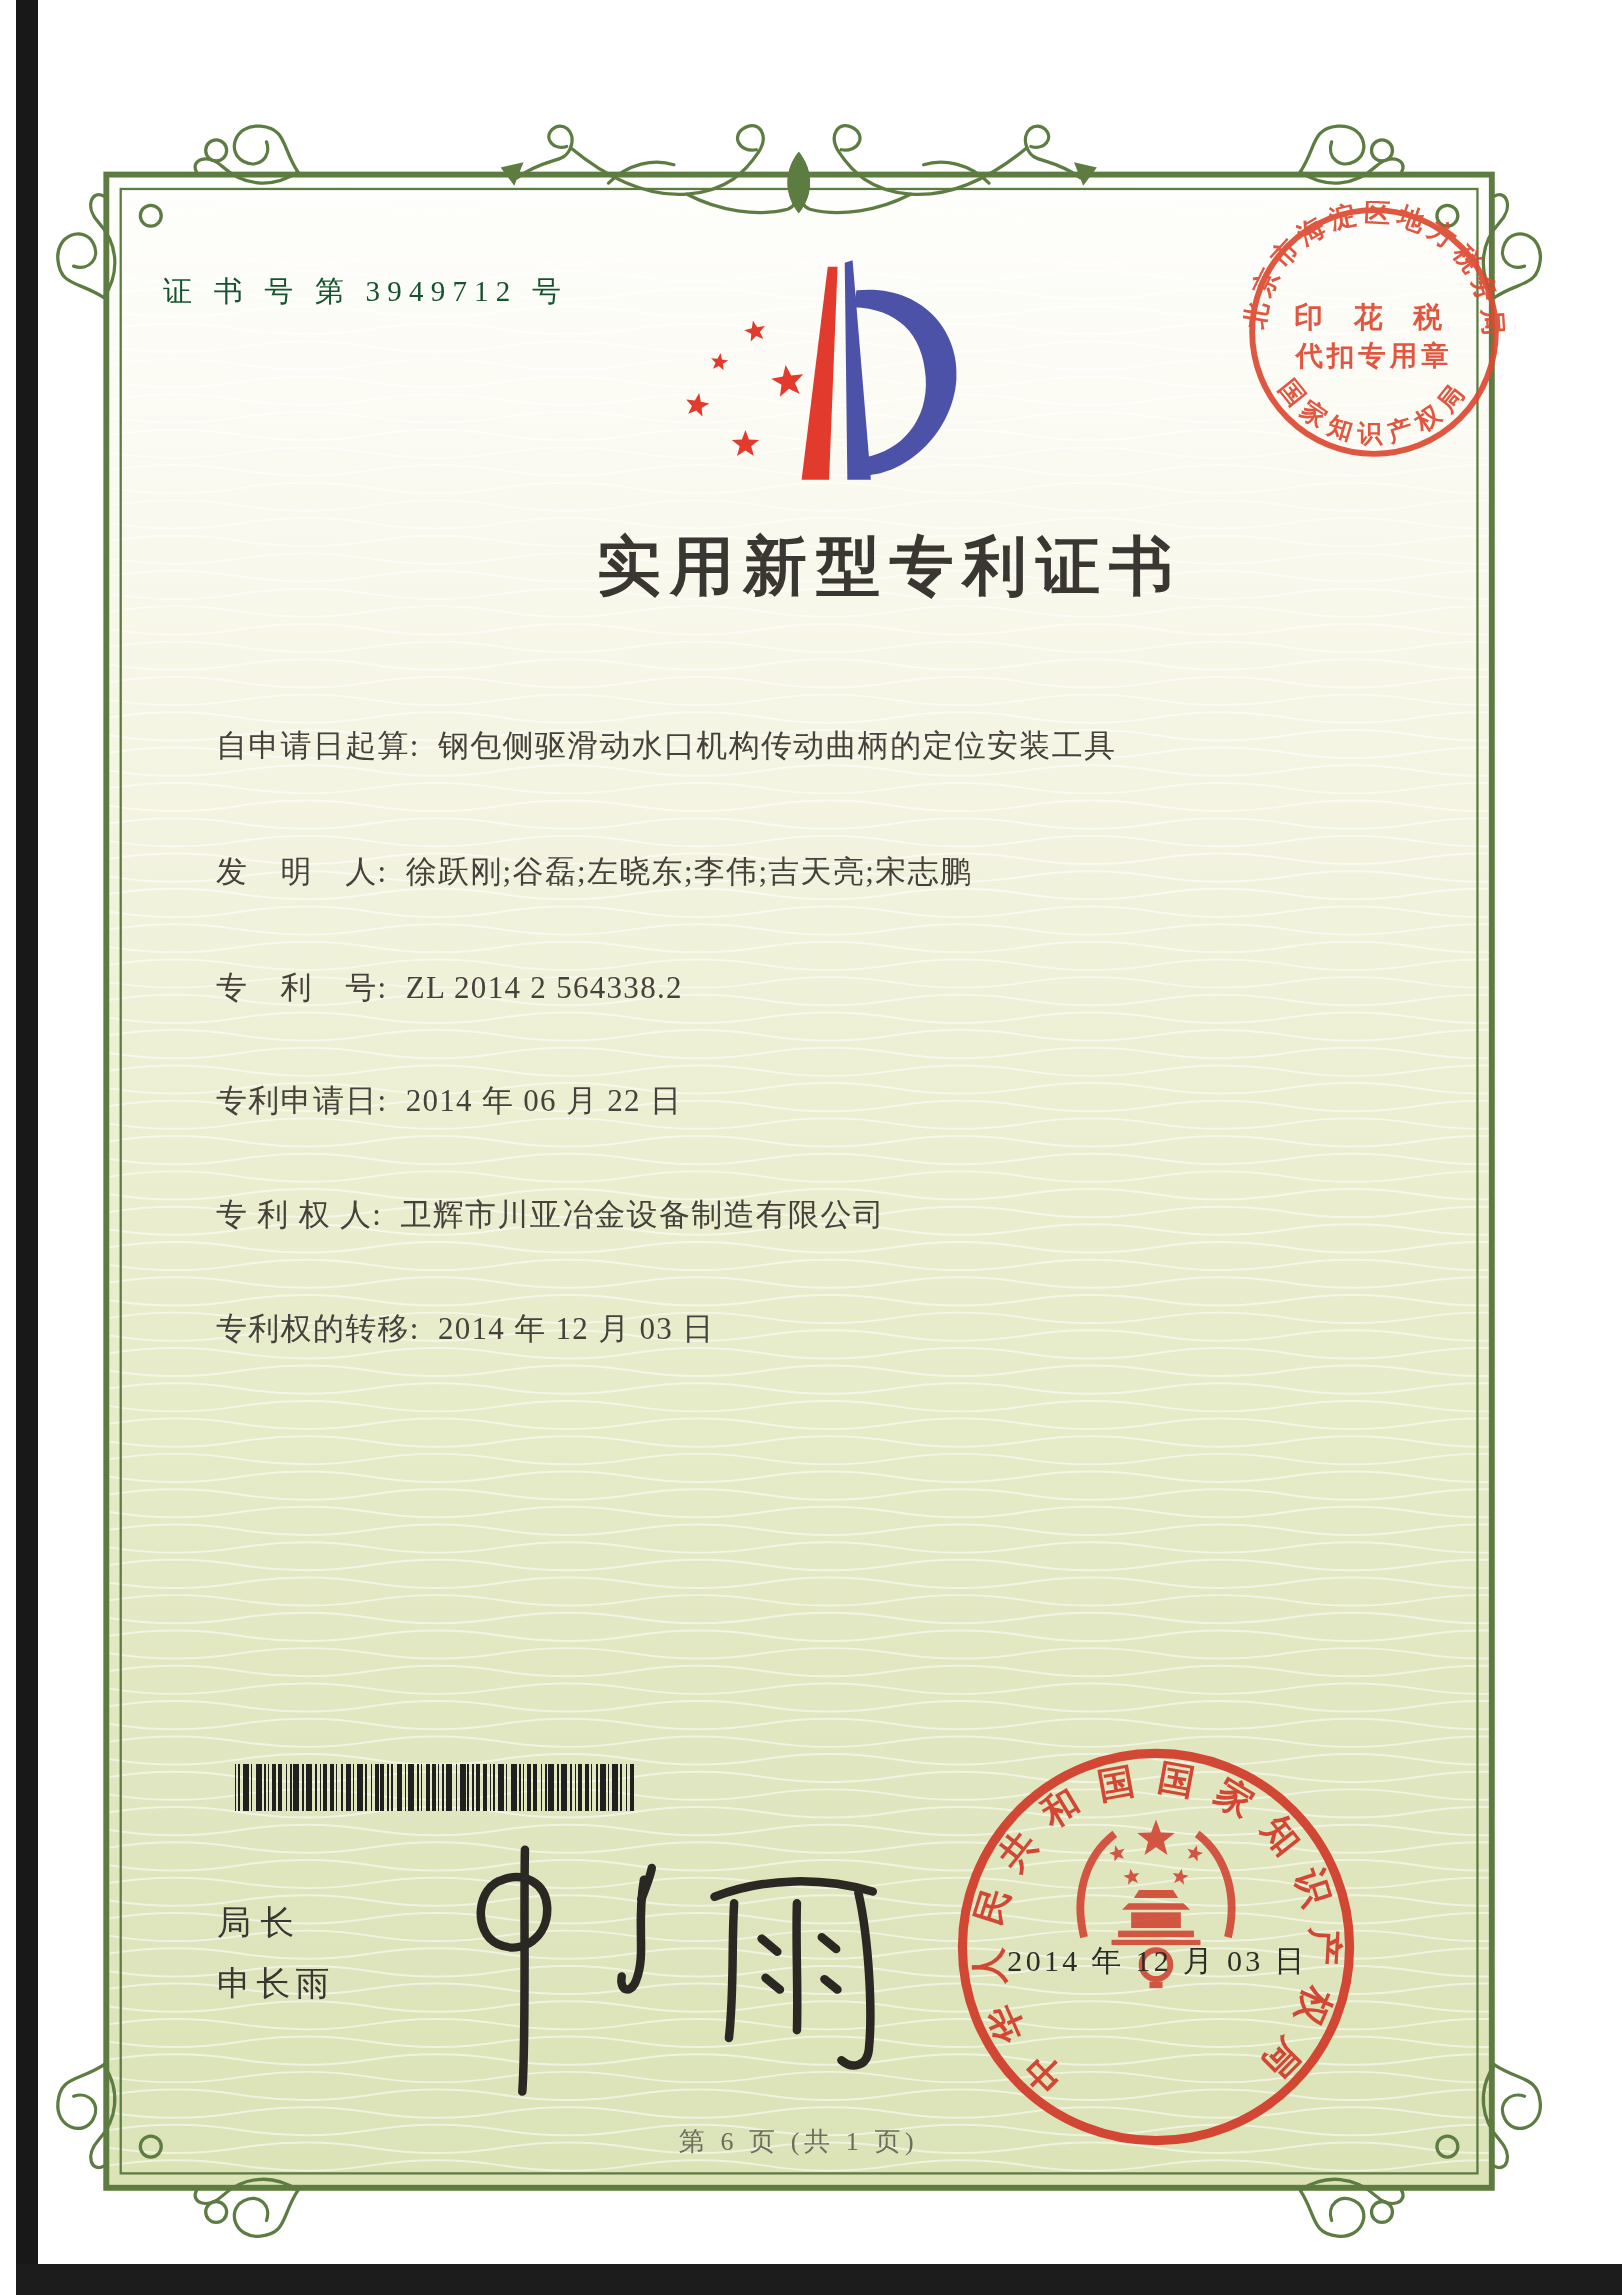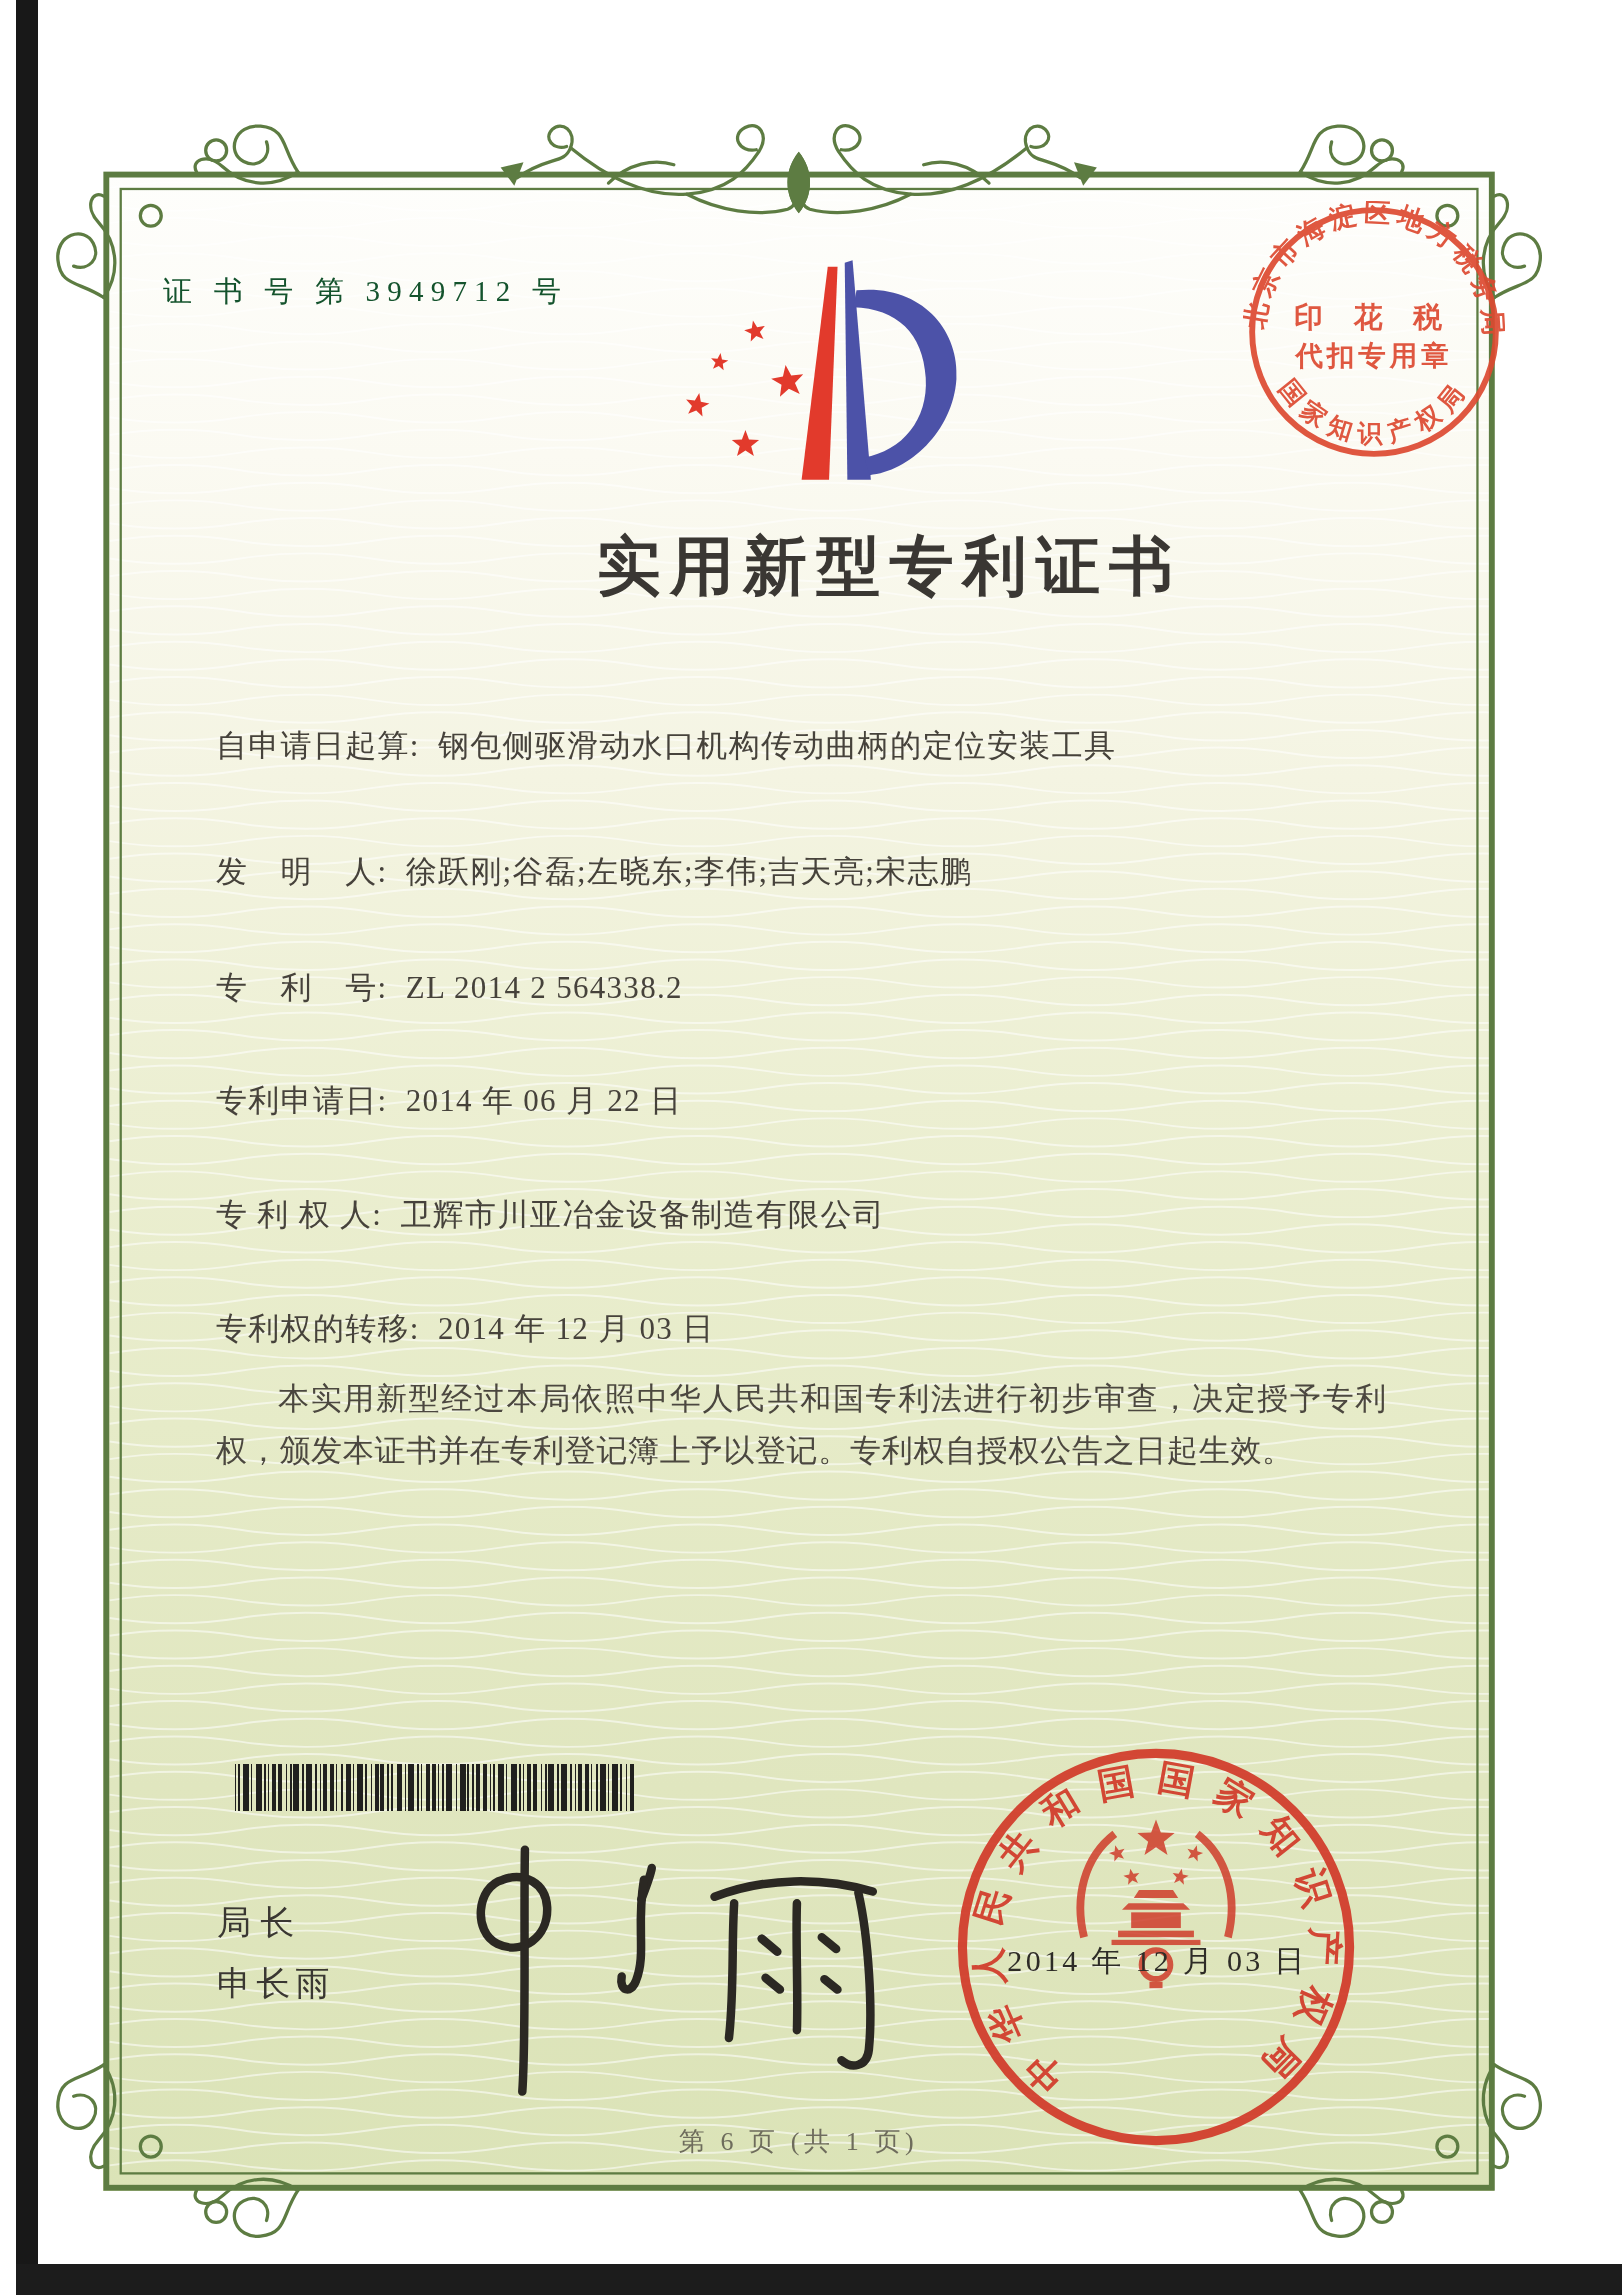--- a/index.html
+++ b/index.html
@@ -253,21 +253,20 @@
 <div class="abs row" style="top:1194px">
   <span class="lab">专 利 权 人:</span>
   <span>卫辉市川亚冶金设备制造有限公司</span>
 </div>
 <div class="abs row" style="top:1308px">
   <span class="lab">专利权的转移:</span>
   <span>2014 年 12 月 03 日</span>
 </div>
 
 <div class="abs" id="paras">
-  <p>本实用新型经过本局依照中华人民共和国专利法进行初步审查，决定授予专利权，颁发本证书并在专利登记簿上予以登记。专利权自授权公告之日起生效。</p>
 </div>
 
 <div class="abs" id="barcode">
     <div style="width: 1.3px; margin-right: 1.3px;"></div>
     <div style="width: 2px; margin-right: 3.3px;"></div>
     <div style="width: 5.9px; margin-right: 2px;"></div>
     <div style="width: 1.3px; margin-right: 3.9px;"></div>
     <div style="width: 5.9px; margin-right: 2.6px;"></div>
     <div style="width: 2px; margin-right: 1.3px;"></div>
     <div style="width: 1.3px; margin-right: 3.3px;"></div>

